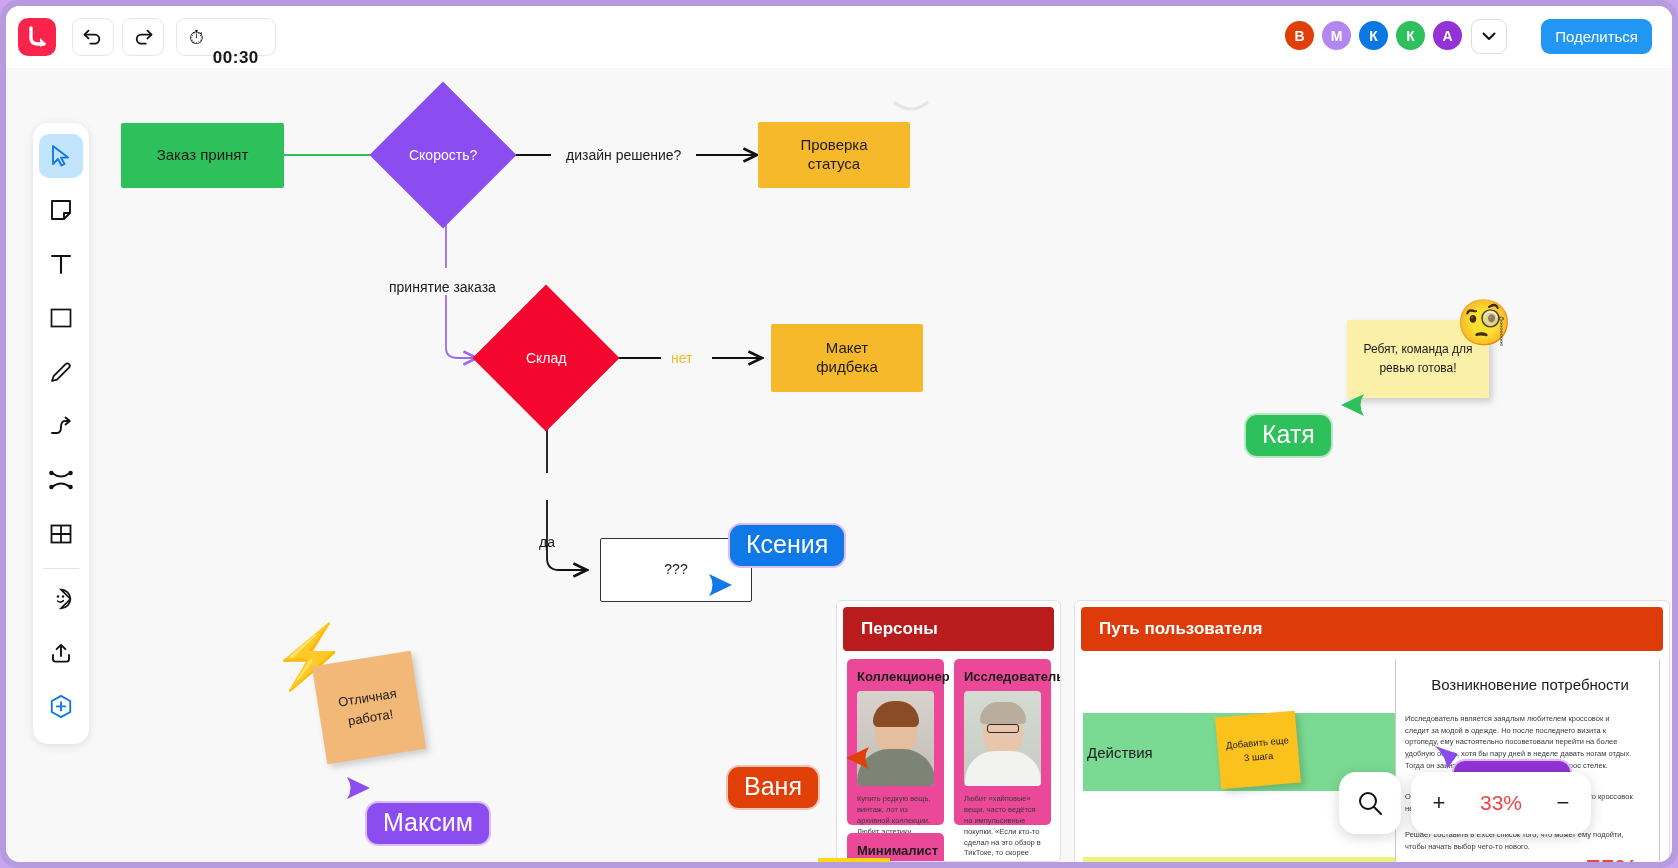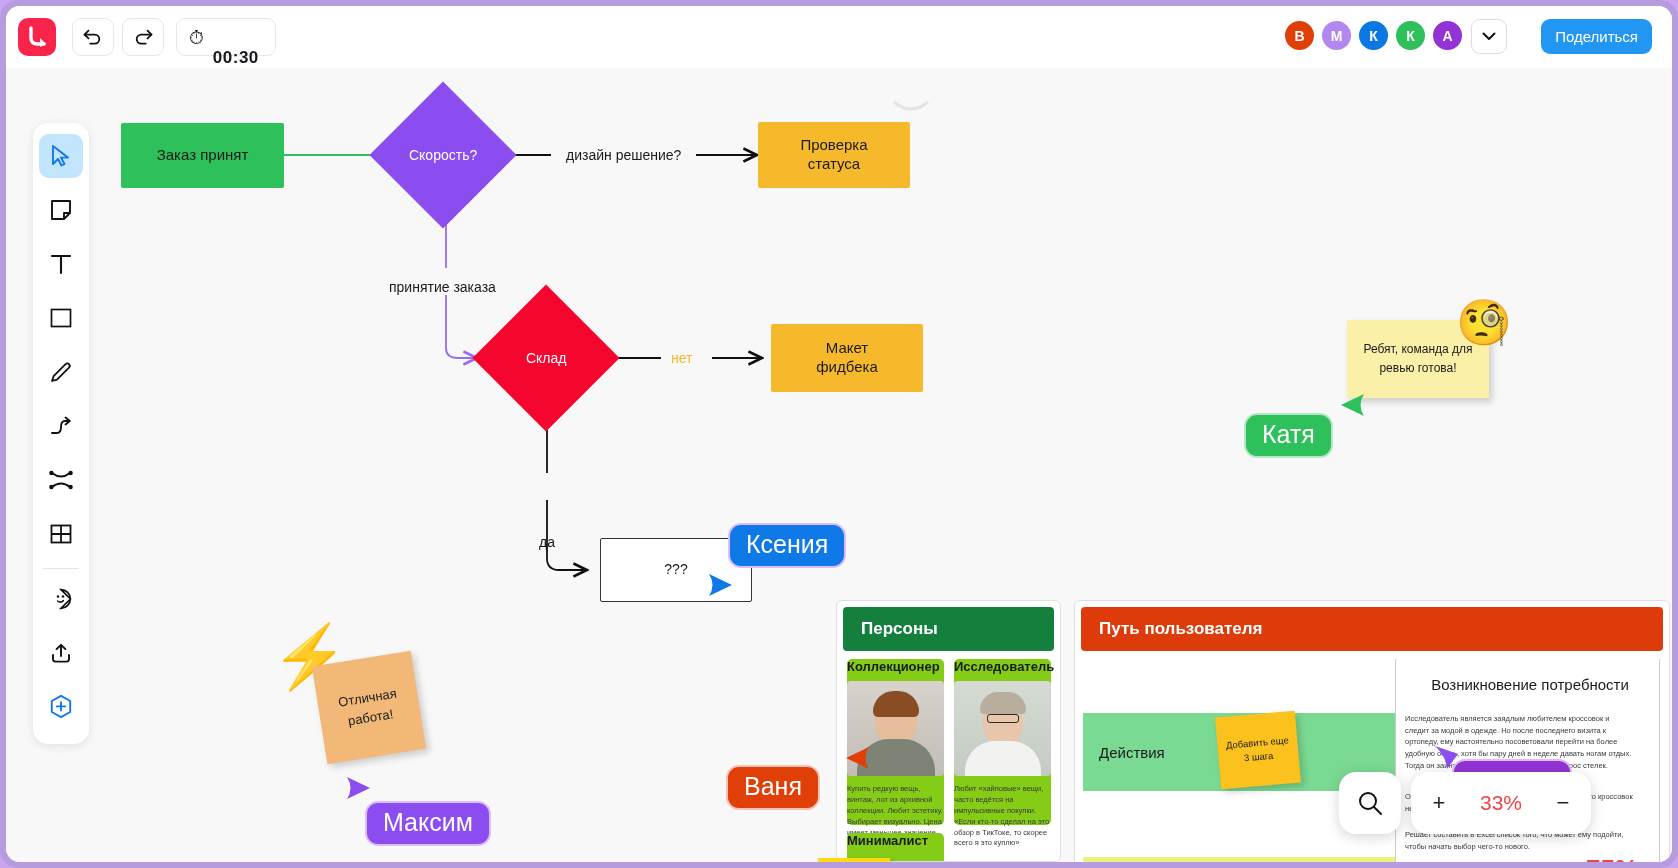--- a/index.html
+++ b/index.html
@@ -126,26 +126,26 @@
   
   .sticky { position: absolute; box-shadow: 3px 4px 7px rgba(0,0,0,.18); }
   .sticky .txt { position: absolute; inset: 0; display: flex; align-items: center;
                  justify-content: center; text-align: center; color: #1b1b1b; }
 
   
   .card { position: absolute; background: #fff; border: 1px solid #e0e0e0;
           border-radius: 6px; overflow: hidden; }
   .card-hdr { height: 44px; display: flex; align-items: center; padding-left: 18px;
               color: #fff; font-size: 17px; font-weight: 700; border-radius: 4px; margin: 6px; }
-  .persona { position: absolute; background: #84cc16; border-radius: 5px; }
+  .persona { position: absolute; background: #ec4899; border-radius: 5px; padding: 10px; }
   .persona h4 { font-size: 13px; font-weight: 700; color: #1b1b1b; margin-bottom: 7px; }
   .persona .photo { width: 100%; height: 95px; border-radius: 4px; overflow: hidden; position: relative; }
   .persona p { font-size: 7.5px; line-height: 1.45; color: #3a3a3a; margin-top: 8px; }
 
-  .jrow { position: absolute; display: flex; align-items: center; padding-left: 16px;
+  .jrow { position: absolute; display: flex; align-items: center; padding-left: 4px;
           font-size: 15px; color: #1b1b1b; }
   .jcol-title { position: absolute; font-size: 15px; color: #1b1b1b; text-align: center; }
   .jtext { position: absolute; font-size: 7.5px; line-height: 1.55; color: #3a3a3a; }
   .jsep { position: absolute; width: 1px; background: #ccc; }
 
   
   .pill { position: absolute; background: #fff; border-radius: 17px;
           box-shadow: 0 3px 14px rgba(0,0,0,.17); display: flex; align-items: center; }
   .pill .zbtn { font-size: 22px; color: #222; width: 40px; text-align: center; cursor: pointer; }
   .pill .zval { font-size: 21px; color: #ef4444; min-width: 74px; text-align: center; }
@@ -304,21 +304,21 @@
     </div>
 
     <div class="cursor" style="left:340px;top:708px;z-index:30">
       <svg width="26" height="26" viewBox="0 0 26 26" aria-hidden="true">
         <path d="M1 1 L24 12 L1 23 Q8 12 1 1 Z" fill="#8b4df0"></path>
       </svg>
       <div class="tag" style="left:19px;top:25px;background:#8b4df0;border-color:#dcbdf7">Максим</div>
     </div>
 
     <div class="card" style="left:830px;top:532px;width:225px;height:262px">
-      <div class="card-hdr" style="background:#15803d">Персоны</div>
+      <div class="card-hdr" style="background:#b91c1c">Персоны</div>
 
       <div class="persona" style="left:10px;top:58px;width:97px;height:166px">
         <h4>Коллекционер</h4>
         <div class="photo" style="background:linear-gradient(#d7d2cb,#c2bdb6)">
           <div style="position:absolute;left:50%;top:16px;width:42px;height:48px;margin-left:-21px;border-radius:48% 48% 42% 42%;background:#e6bd9d"></div>
           <div style="position:absolute;left:50%;top:10px;width:46px;height:26px;margin-left:-23px;border-radius:24px 24px 6px 6px;background:#8a4c25"></div>
           <div style="position:absolute;left:50%;top:58px;width:78px;height:40px;margin-left:-39px;border-radius:32px 32px 0 0;background:#7d8476"></div>
         </div>
         <p>Купить редкую вещь, винтаж, лот из архивной коллекции. Любит эстетику. Выбирает визуально. Цена имеет меньшее значение, чем сохранённость вещи.</p>
       </div>

